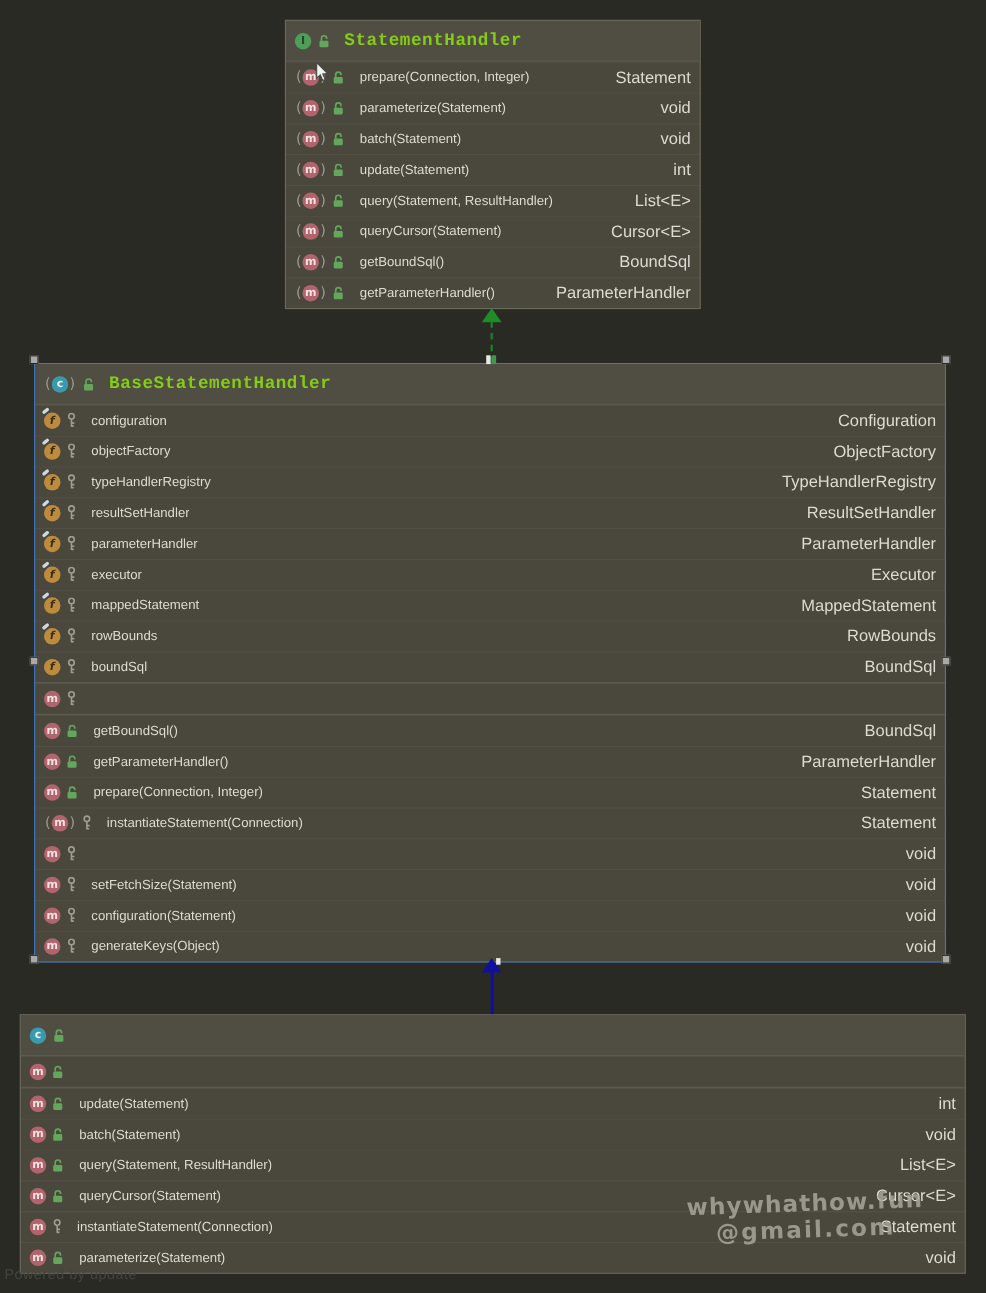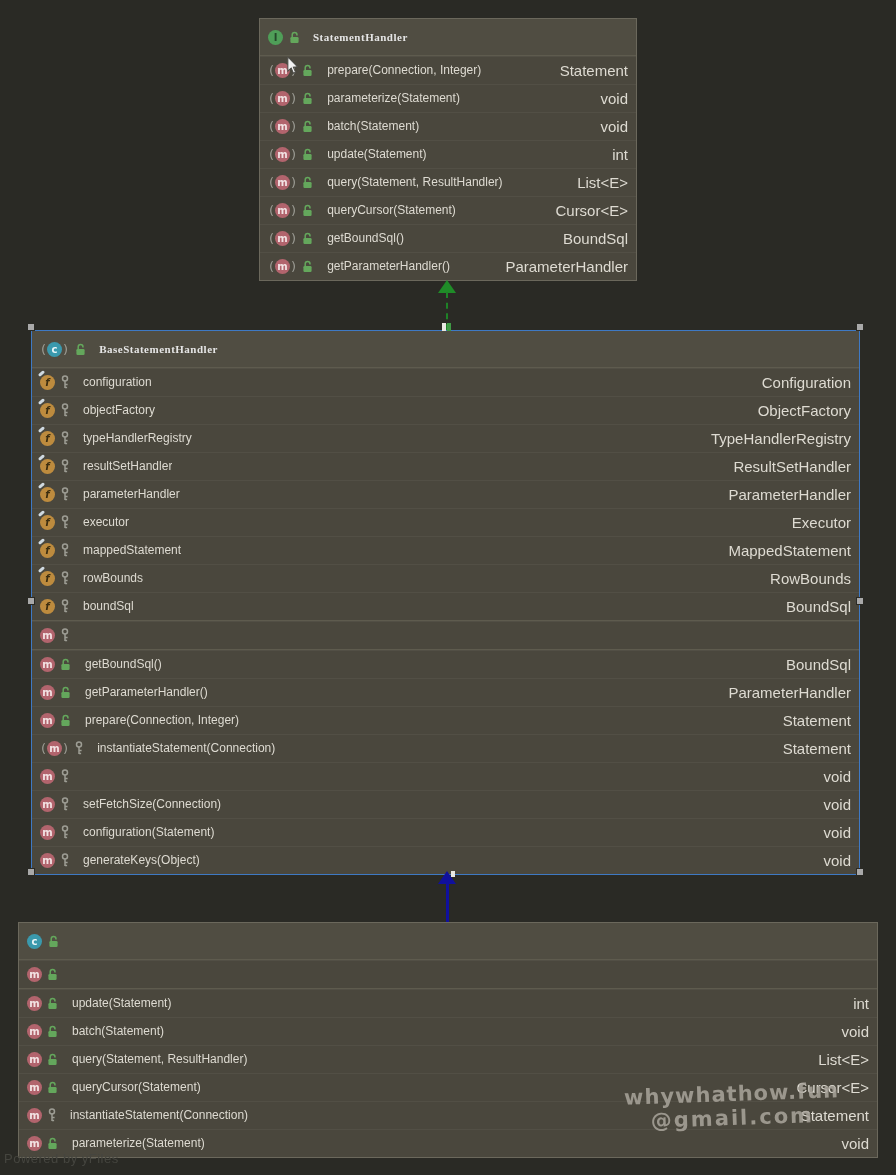--- a/index.html
+++ b/index.html
@@ -18,22 +18,22 @@
   .class-box.selected{ border:1px solid #3e79c4; }
   .box-header{
     height:37px;
     background:#504d42;
     display:flex;align-items:center;
     padding-left:8px;
     border-bottom:1px solid #5e5b4e;
     box-sizing:border-box;
   }
   .box-title{
-    font-family:Liberation Serif, serif;
-    font-weight:bold;font-size:11px;color:#e5e5e5;
+    font-family:Liberation Mono, monospace;
+    font-weight:bold;font-size:16px;color:#84cc16;
     margin-left:12px;letter-spacing:0.5px;
     white-space:nowrap;
   }
   .row{
     height:28px;display:flex;align-items:center;
     padding:0 8px;box-sizing:border-box;
     box-shadow: inset 0 1px 0 rgba(223,219,205,0.06);
     white-space:nowrap;
   }
   .section-sep{height:1px;background:#5e5b4e;}
@@ -501,21 +501,21 @@
         <span class="badge-wrap">
           <span class="badge mth">m</span>
         </span>
         <span class="vis">
           <svg width="10" height="14" viewBox="0 0 10 14">
             <circle cx="5" cy="3.4" r="2.5" fill="none" stroke="#9d9d94" stroke-width="1.5"></circle>
             <path d="M5 5.9 V13 M5 9.6 h2.6 M5 12.4 h2.1" fill="none" stroke="#9d9d94" stroke-width="1.5"></path>
           </svg>
         </span>
       </span>
-      <span class="mname">setFetchSize(Connection)</span>
+      <span class="mname">setFetchSize(Statement)</span>
       <span class="rtype">void</span>
     </div>
     <div class="row">
       <span class="gutter">
         <span class="badge-wrap">
           <span class="badge mth">m</span>
         </span>
         <span class="vis">
           <svg width="10" height="14" viewBox="0 0 10 14">
             <circle cx="5" cy="3.4" r="2.5" fill="none" stroke="#9d9d94" stroke-width="1.5"></circle>
@@ -682,13 +682,13 @@
   <svg width="14" height="18" viewBox="0 0 10 14">
     <path d="M1 0 L1 11 L3.6 8.6 L5.3 12.6 L7 11.8 L5.3 8 L8.6 7.6 Z" fill="#f2f2f2" stroke="#4a4a45" stroke-width="0.8"></path>
   </svg>
 </span>
 
 <div class="watermark">
   <div class="wm1">whywhathow.fun</div>
   <div class="wm2">@gmail.com</div>
 </div>
 
-<div class="footer">Powered by yFiles</div>
+<div class="footer">Powered by update</div>
 
 </body></html>

